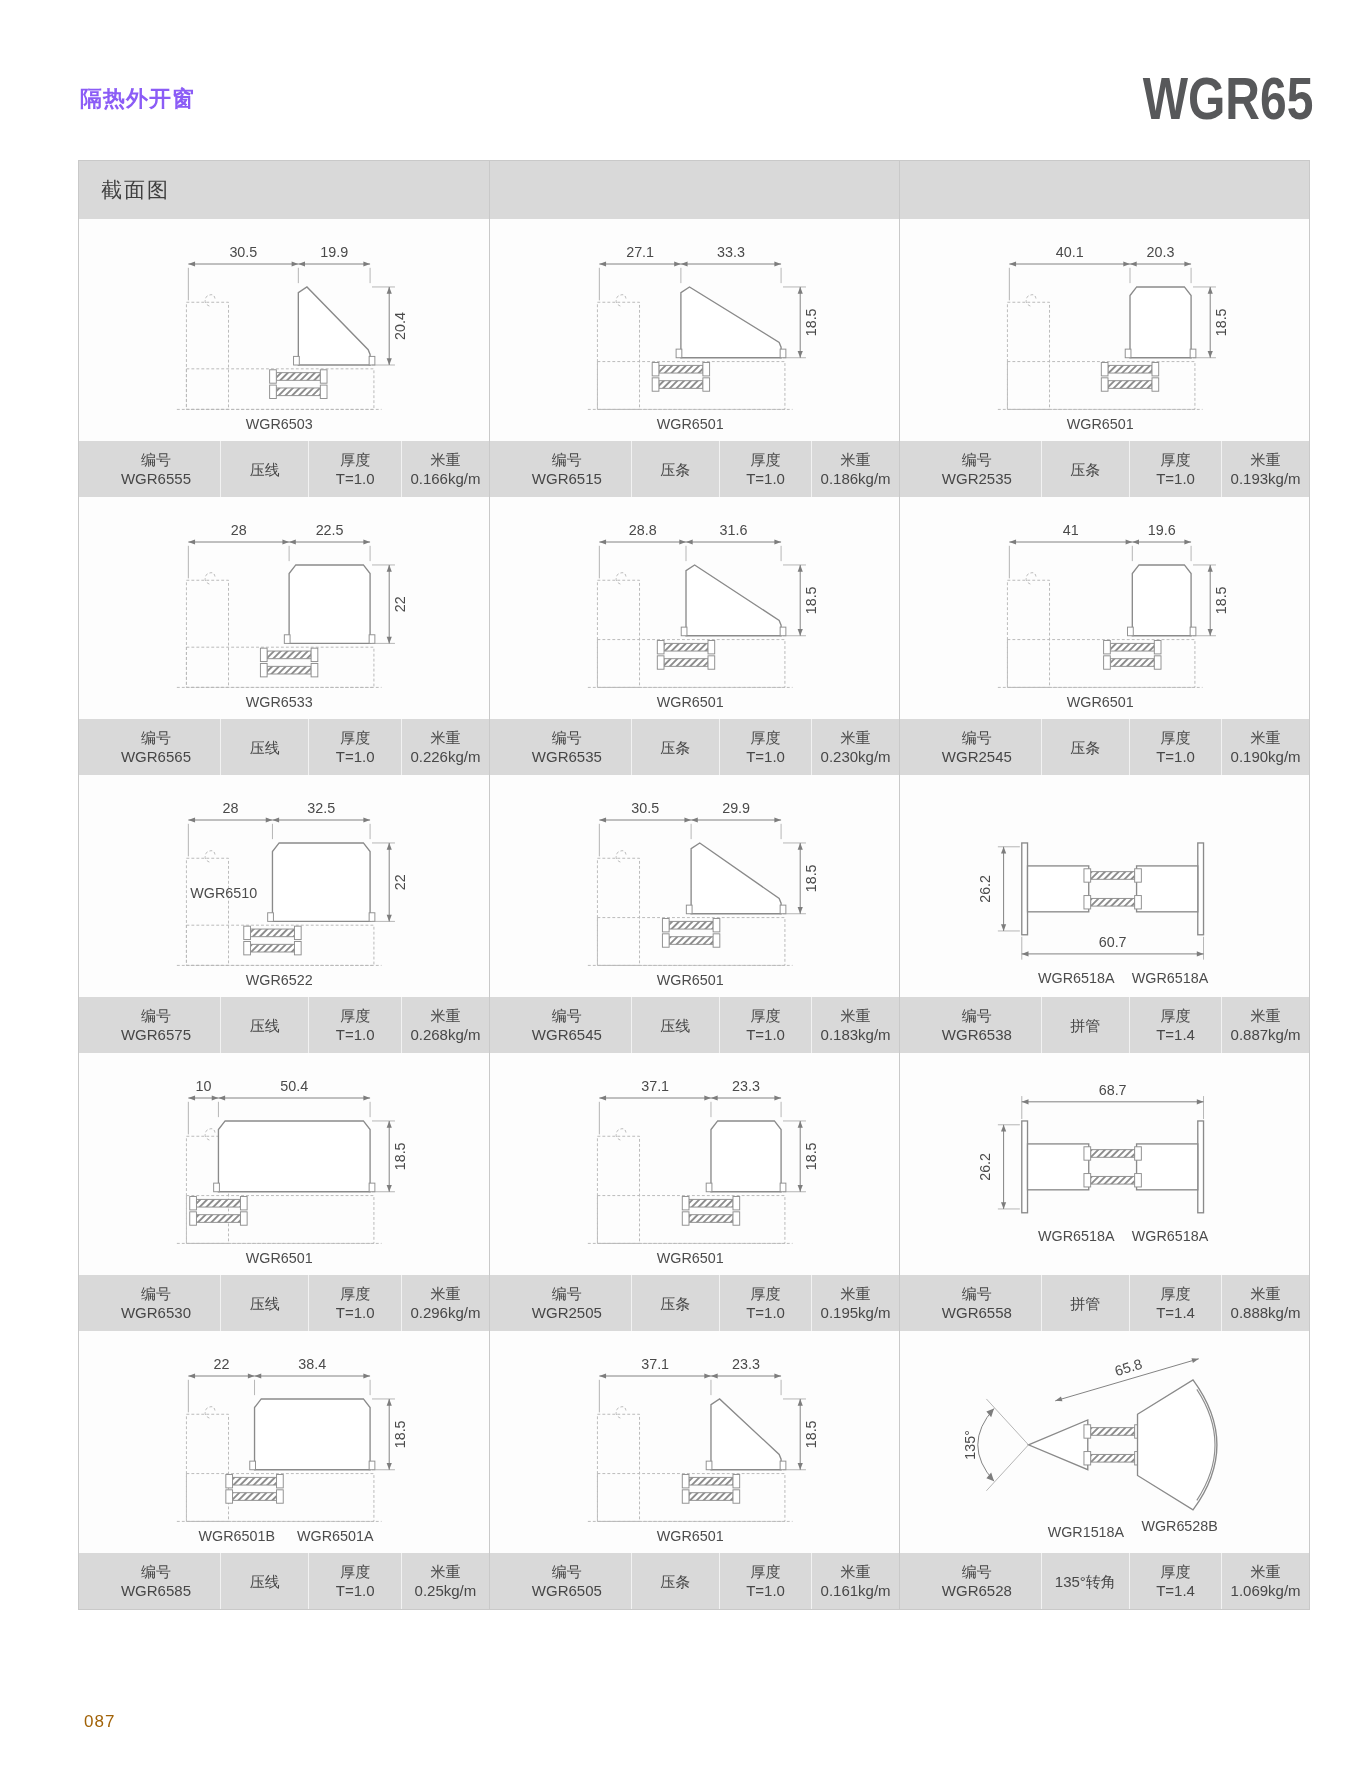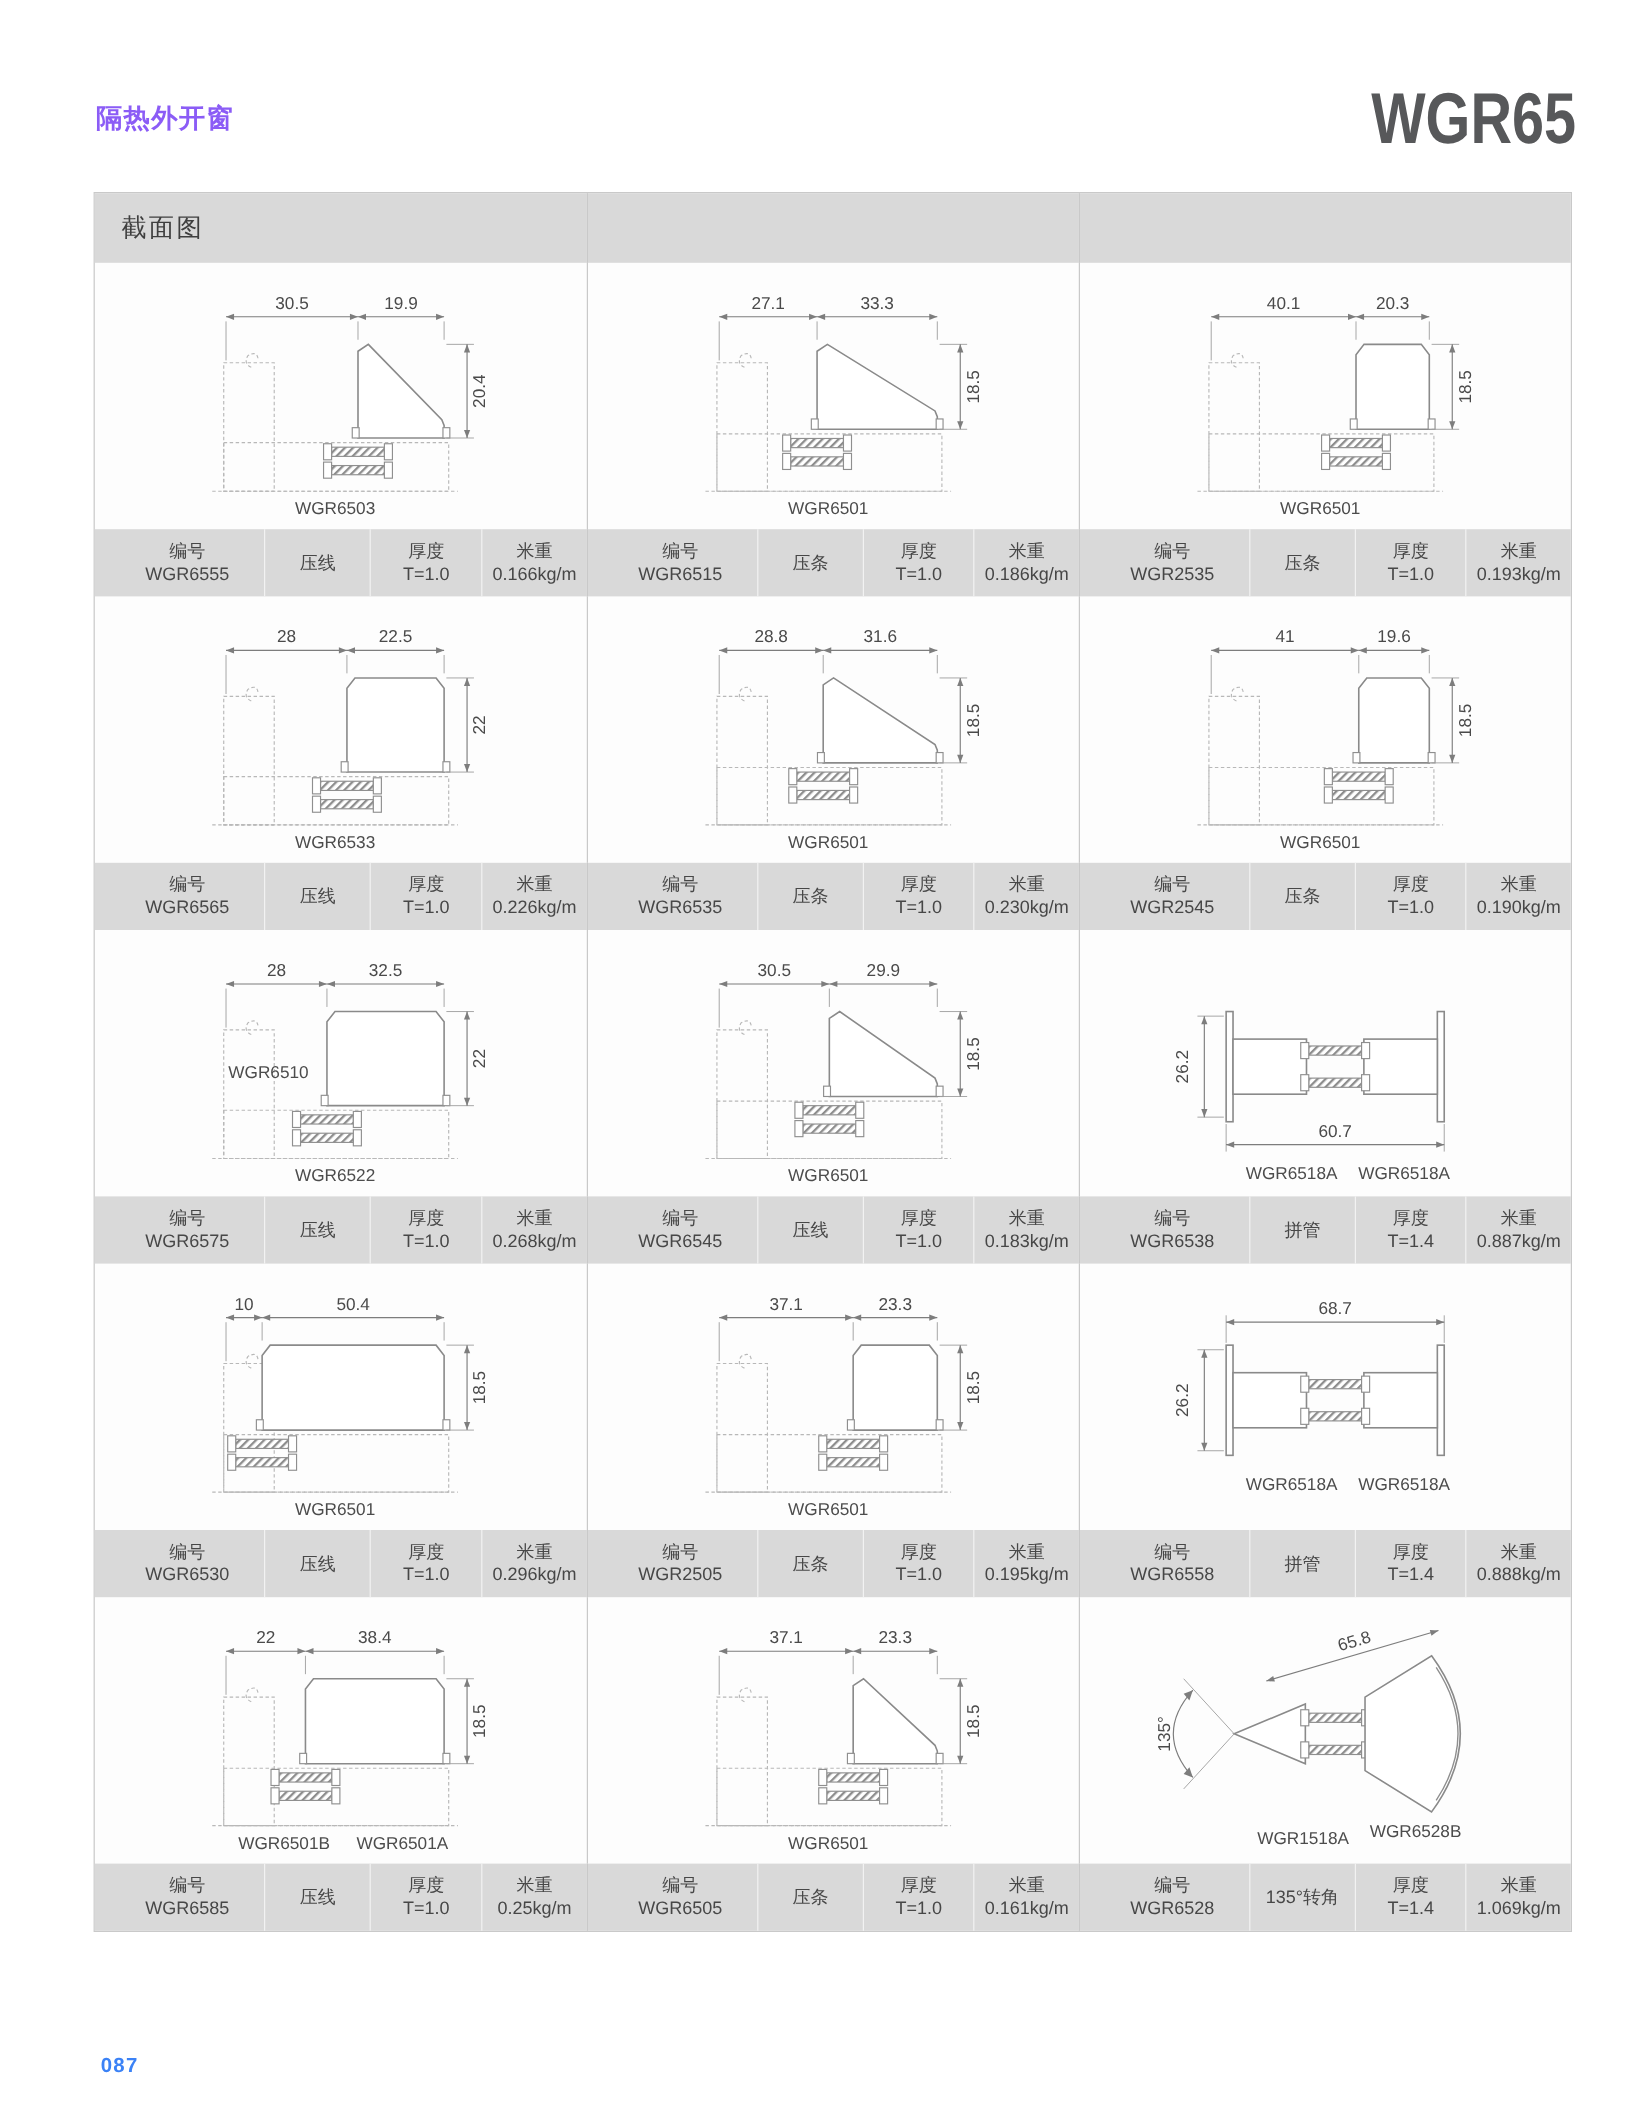--- a/index.html
+++ b/index.html
@@ -9,21 +9,21 @@
   .tbl{position:absolute;left:78px;top:160px;width:1232px;display:grid;grid-template-columns:1fr 1fr 1fr;border:1px solid #c9c9c9;background:#fdfdfd;box-sizing:border-box;}
   .tbl>div:nth-child(3n+2),.tbl>div:nth-child(3n){border-left:1px solid #c9c9c9;}
   .hcell{height:58px;background:#d9d9d9;display:flex;align-items:center;padding-left:22px;font-size:21px;color:#3f3f3f;letter-spacing:2px;box-sizing:border-box;}
   .cell{height:222px;display:flex;align-items:center;justify-content:center;}
   .diag{width:336px;height:220px;}
   .diag svg{width:100%;height:100%;display:block;}
   .bar{height:56px;background:#d9d9d9;display:flex;padding-left:25px;}
   .bc{display:flex;flex-direction:column;align-items:center;justify-content:center;line-height:19px;color:#474747;font-size:15px;box-sizing:border-box;}
   .bc+.bc{border-left:1.5px solid #f2f2f2;}
   .w1{flex:0 0 27%;}.w2{flex:0 0 23%;margin-left:12px;}.w3{flex:0 0 24%;}.w4{flex:1;text-align:right;}
-  .pageno{position:absolute;left:84px;top:1712px;font-size:17px;font-weight:700;color:#3b82f6;letter-spacing:1px;}
+  .pageno{position:absolute;left:84px;top:1712px;font-size:17px;font-weight:400;color:#a16207;letter-spacing:1px;}
   
   svg text{font-family:"Liberation Sans",sans-serif;}
   svg .dt{font-size:15px;fill:#4a4a4a;}
   svg .lb{font-size:15px;fill:#4c4c4c;}
   svg .dim{stroke:#7d7d7d;stroke-width:1;fill:none;}
   svg .arr{fill:#7d7d7d;}
   svg .ext{stroke:#9f9f9f;stroke-width:.8;}
   svg .dl{stroke:#b8b8b8;stroke-width:1;fill:none;stroke-dasharray:3 2.2;}
   svg .sl{stroke:#8f8f8f;fill:none;stroke-width:1.2;}
   svg .sl2{stroke:#8a8a8a;fill:#ffffff;stroke-width:1.4;}

